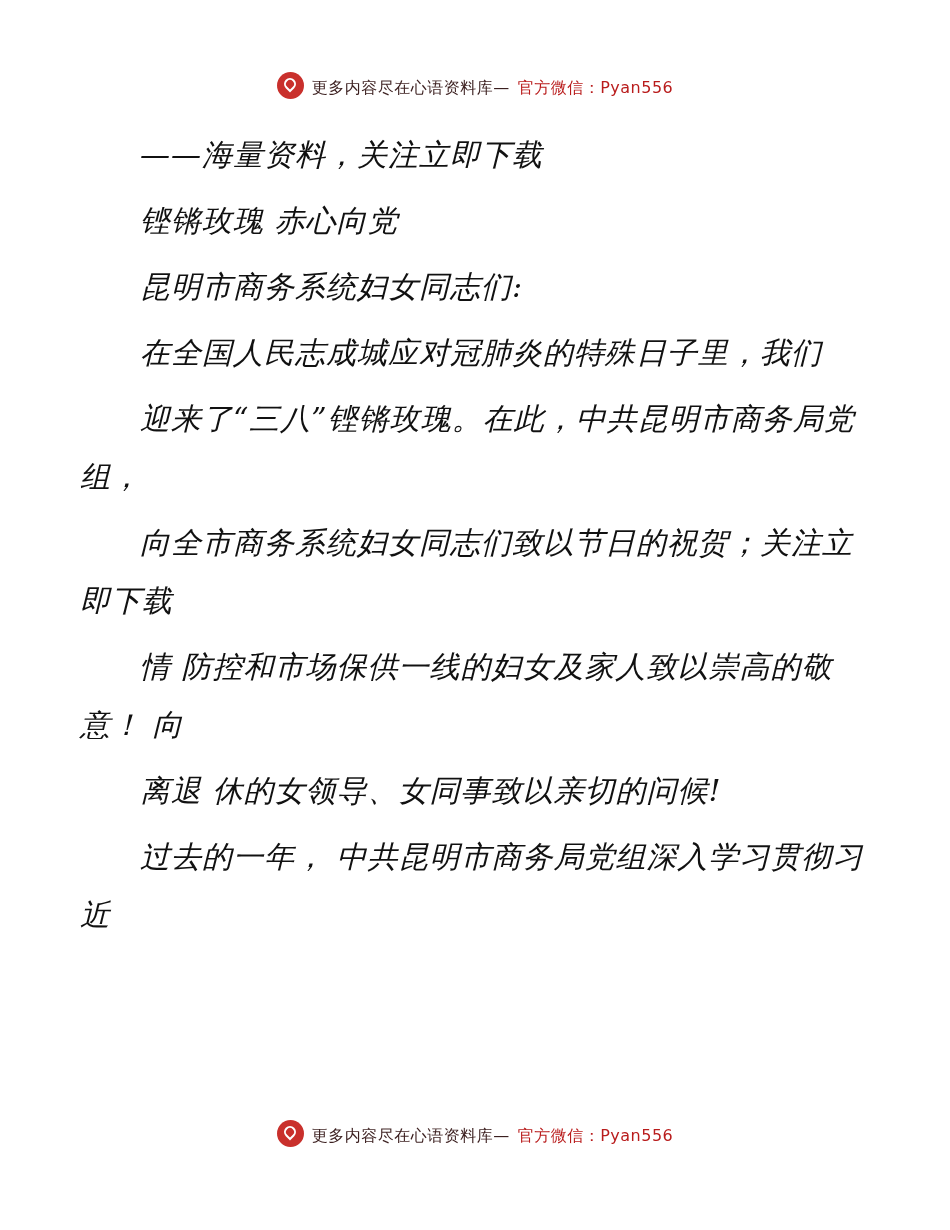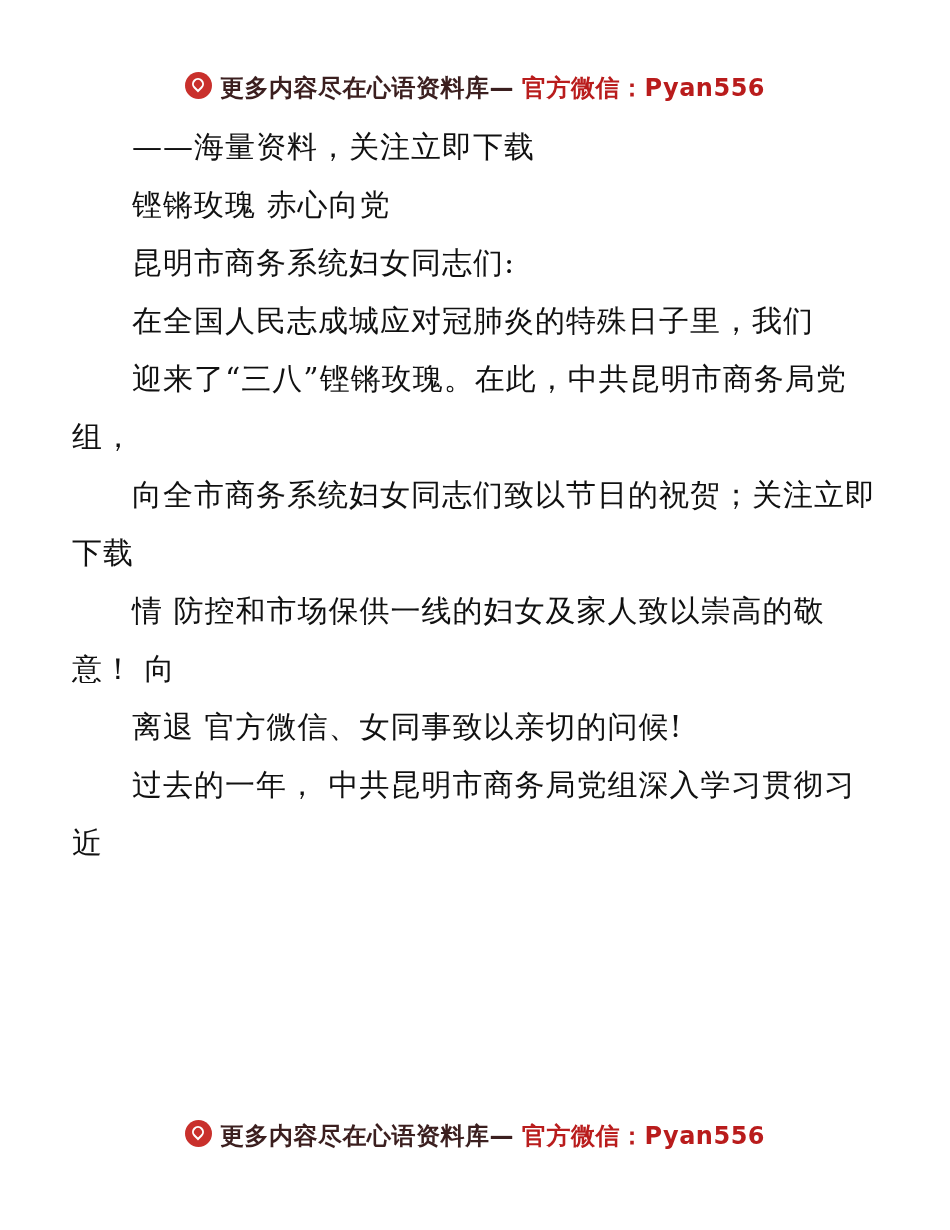--- a/index.html
+++ b/index.html
@@ -20,26 +20,26 @@
     position: relative;
     width: 950px;
     height: 1230px;
     box-sizing: border-box;
     padding: 0 72px;
   }
 
   
   .watermark {
     display: flex;
-    align-items: flex-start;
+    align-items: flex-end;
     justify-content: center;
     gap: 8px;
     width: 100%;
-    font-size: 24px;
-    font-weight: bold;
+    font-size: 16px;
+    font-weight: normal;
     letter-spacing: 0.5px;
     white-space: nowrap;
   }
   .watermark-top {
     position: absolute;
     top: 72px;
     left: 0;
   }
   .watermark-bottom {
     position: absolute;
@@ -80,24 +80,25 @@
     top: 118px;
     left: 72px;
     width: 806px;
     font-family: "DejaVu Serif", "Liberation Serif", serif;
     font-size: 30px;
     line-height: 58px;
     color: #111111;
     letter-spacing: 1px;
   }
   .para {
-    margin: 0;
+    margin: 8px;
     text-indent: 2em;
     white-space: pre-wrap;
     word-break: break-all;
+    font-style: italic;
   }
 </style>
 </head>
 <body>
 
 <div class="page">
 
   <div class="watermark watermark-top">
     <span class="wm-logo"></span>
     <span class="wm-text-dark">更多内容尽在心语资料库—</span>
@@ -105,21 +106,21 @@
   </div>
 
   <div class="doc-body">
     <p class="para">——海量资料，关注立即下载</p>
     <p class="para">铿锵玫瑰 赤心向党</p>
     <p class="para">昆明市商务系统妇女同志们:</p>
     <p class="para">在全国人民志成城应对冠肺炎的特殊日子里，我们</p>
     <p class="para">迎来了“三八”铿锵玫瑰。在此，中共昆明市商务局党组，</p>
     <p class="para">向全市商务系统妇女同志们致以节日的祝贺；关注立即下载</p>
     <p class="para">情 防控和市场保供一线的妇女及家人致以崇高的敬意！ 向</p>
-    <p class="para">离退 官方微信、女同事致以亲切的问候!</p>
+    <p class="para">离退 休的女领导、女同事致以亲切的问候!</p>
     <p class="para">过去的一年， 中共昆明市商务局党组深入学习贯彻习近</p>
   </div>
 
   <div class="watermark watermark-bottom">
     <span class="wm-logo"></span>
     <span class="wm-text-dark">更多内容尽在心语资料库—</span>
     <span class="wm-text-red">官方微信：Pyan556</span>
   </div>
 
 </div>

